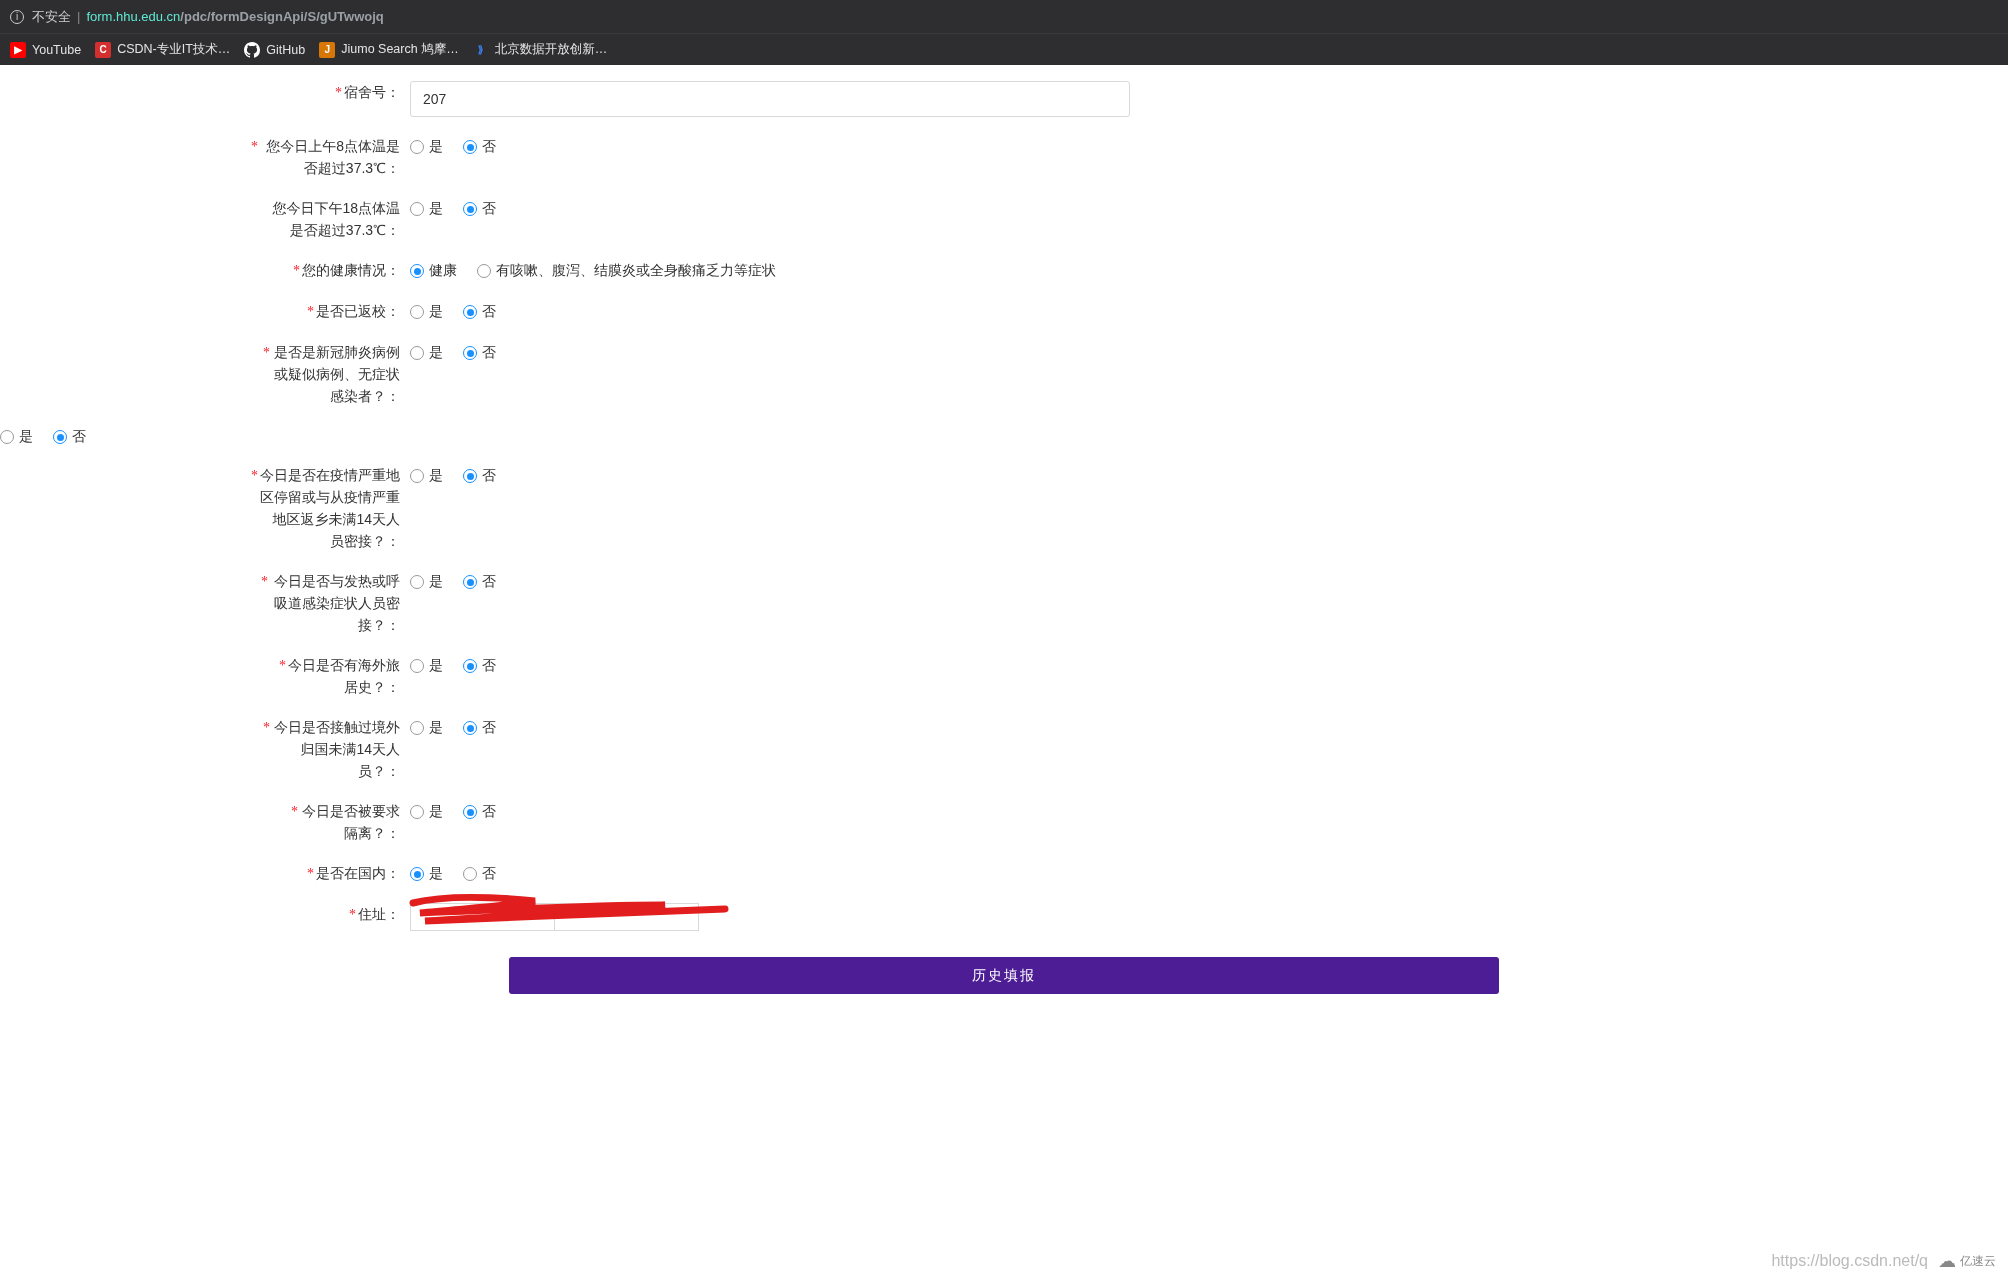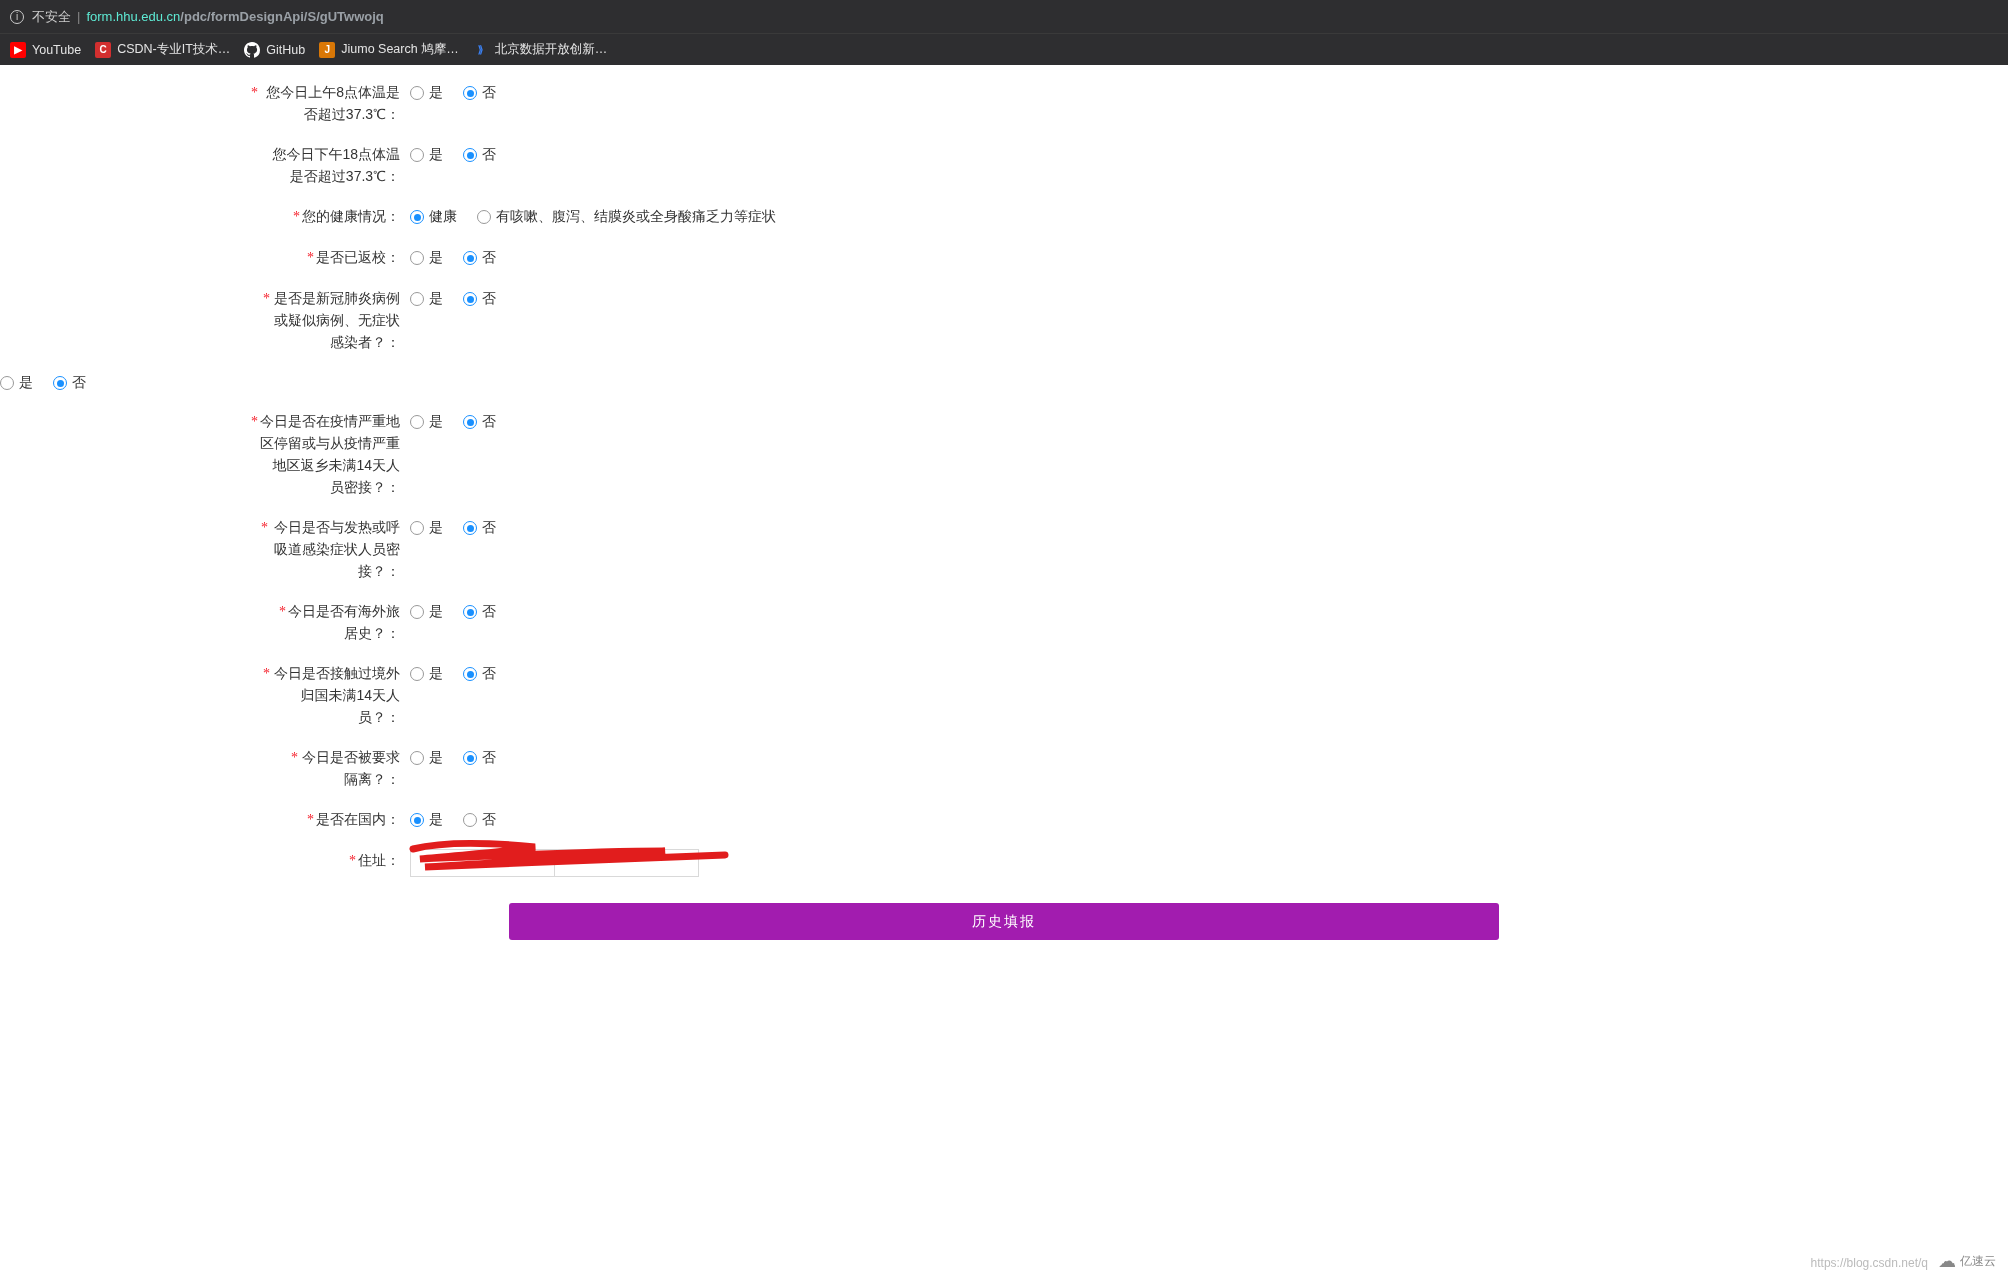--- a/index.html
+++ b/index.html
@@ -34,23 +34,23 @@
     .radio-circle.checked { border-color: #1890ff; }
     .radio-circle.checked::after { content: ""; width: 7px; height: 7px; background: #1890ff; border-radius: 50%; }
     
     .redacted-box { display:inline-block; width: 145px; height: 28px; border: 1px solid #d9d9d9; margin-right: -1px; vertical-align: top;}
     .scribble { position: absolute; }
     .scribble path { stroke: #e11d1d; stroke-width: 7; fill: none; stroke-linecap: round; }
     
     .btn-area { margin: 20px auto 0; width: 990px; }
     .btn { display: block; width: 100%; height: 37px; line-height: 37px; text-align: center; color: #fff; font-size: 14px; border-radius: 3px; cursor: pointer; margin-bottom: 18px; letter-spacing: 2px;}
     .btn-primary { background: #1e90d2; }
-    .btn-teal { background: #a21caf; }
-    
-    .watermark { position: fixed; right: 80px; bottom: 6px; color: #bbb; font-size: 12px; padding-left: 44px; }
+    .btn-teal { background: #4c1d95; }
+    
+    .watermark { position: fixed; right: 80px; bottom: 6px; color: #bbb; font-size: 16px; padding-left: 44px; }
     .brand { position: fixed; right: 12px; bottom: 4px; color: #888; font-size: 12px; display: flex; align-items: center; gap: 4px;}
     .brand .blogo { font-size: 18px; }
   </style>
 </head>
 <body>
 
 <div class="browser-bar">
   <span class="info-icon">i</span>
   <span>不安全</span>
   <span style="margin:0 6px; color:#888;">|</span>
@@ -80,20 +80,24 @@
       <span>Jiumo Search 鸠摩…</span>
     </div>
   <div class="bookmark">
       <span class="fav fav-bj">⟫</span>
       <span>北京数据开放创新…</span>
     </div>
 </div>
 
 <div class="page">
 
+  <div class="form-row">
+    <div class="label-col"><span class="req">*</span><span>宿舍号：</span></div>
+    <div class="input-col"><input type="text" class="text-input" value="207" style=""></div>
+  </div>
 
 
   <div class="form-row">
     <div class="label-col" style="width:410px;"><span class="req">*</span><span style="display:inline-block;max-width:140px;vertical-align:top;">您今日上午8点体温是否超过37.3℃：</span></div>
     <div class="input-col">
       <div class="radio-group">
         <div class="radio-item">
             <span class="radio-circle"></span>
             <span>是</span>
           </div>

